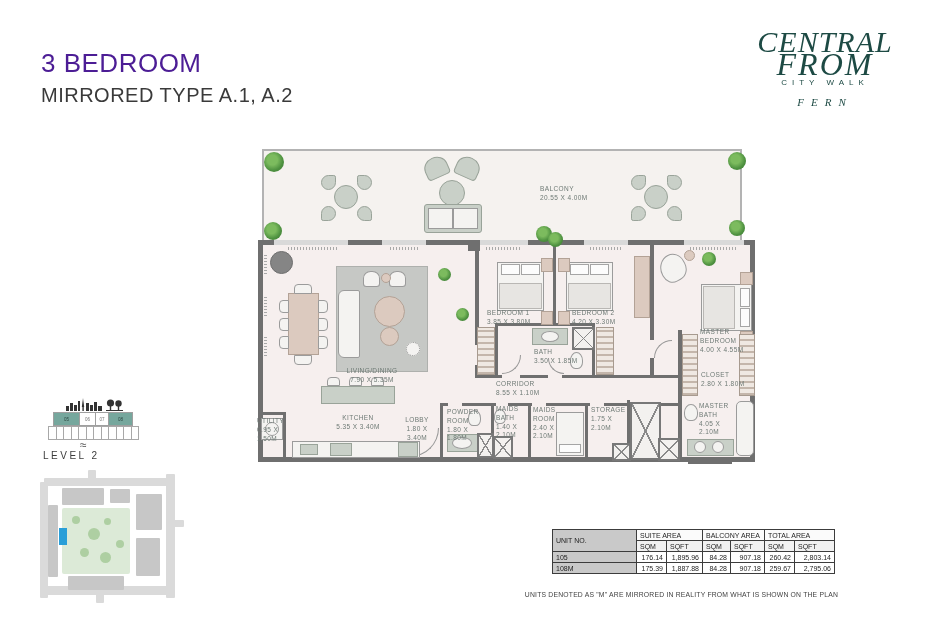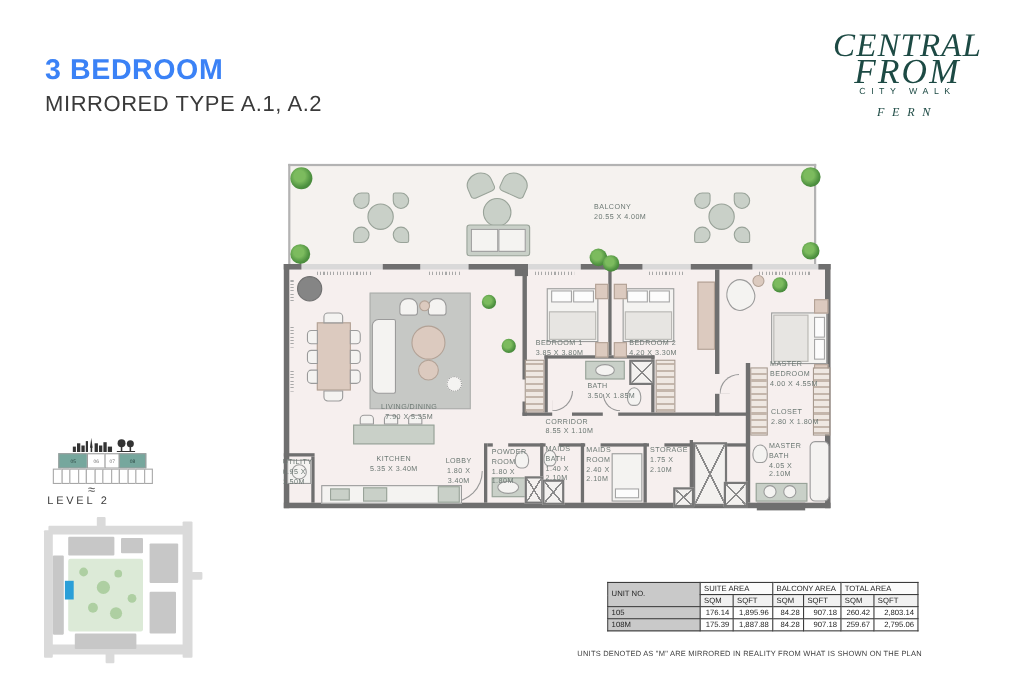--- a/index.html
+++ b/index.html
@@ -1,20 +1,20 @@
 <!DOCTYPE html>
 <html><head>
 <meta charset="utf-8">
 <style>
   html,body{margin:0;padding:0}
   body{width:926px;height:617px;position:relative;background:#ffffff;
        font-family:"Liberation Sans",sans-serif;overflow:hidden}
   .abs{position:absolute}
   
-  #title{position:absolute;left:41px;top:48px;font-size:26px;font-weight:700;color:#3b82f6;letter-spacing:.5px}
+  #title{position:absolute;left:41px;top:48px;font-size:26px;font-weight:400;color:#4c1d95;letter-spacing:.5px}
   #subtitle{position:absolute;left:41px;top:84px;font-size:20px;font-weight:400;color:#3a3a3a;letter-spacing:.5px}
   
   #logo{position:absolute;left:735px;top:28px;width:180px;text-align:center;color:#1d4a44}
   #logo .l1{font-family:"Liberation Serif",serif;font-style:italic;font-size:30px;letter-spacing:1px;line-height:.9}
   #logo .l2{font-family:"Liberation Serif",serif;font-style:italic;font-size:32px;letter-spacing:2px;line-height:.85;margin-top:-4px}
   #logo .l3{font-size:8px;letter-spacing:5px;margin-top:0px}
   #logo .l4{font-family:"Liberation Serif",serif;font-style:italic;font-size:11px;letter-spacing:7px;margin-top:9px}
   
   .w{position:absolute;background:#6f6f6f}
   .wl{position:absolute;background:#b3b3b3}

